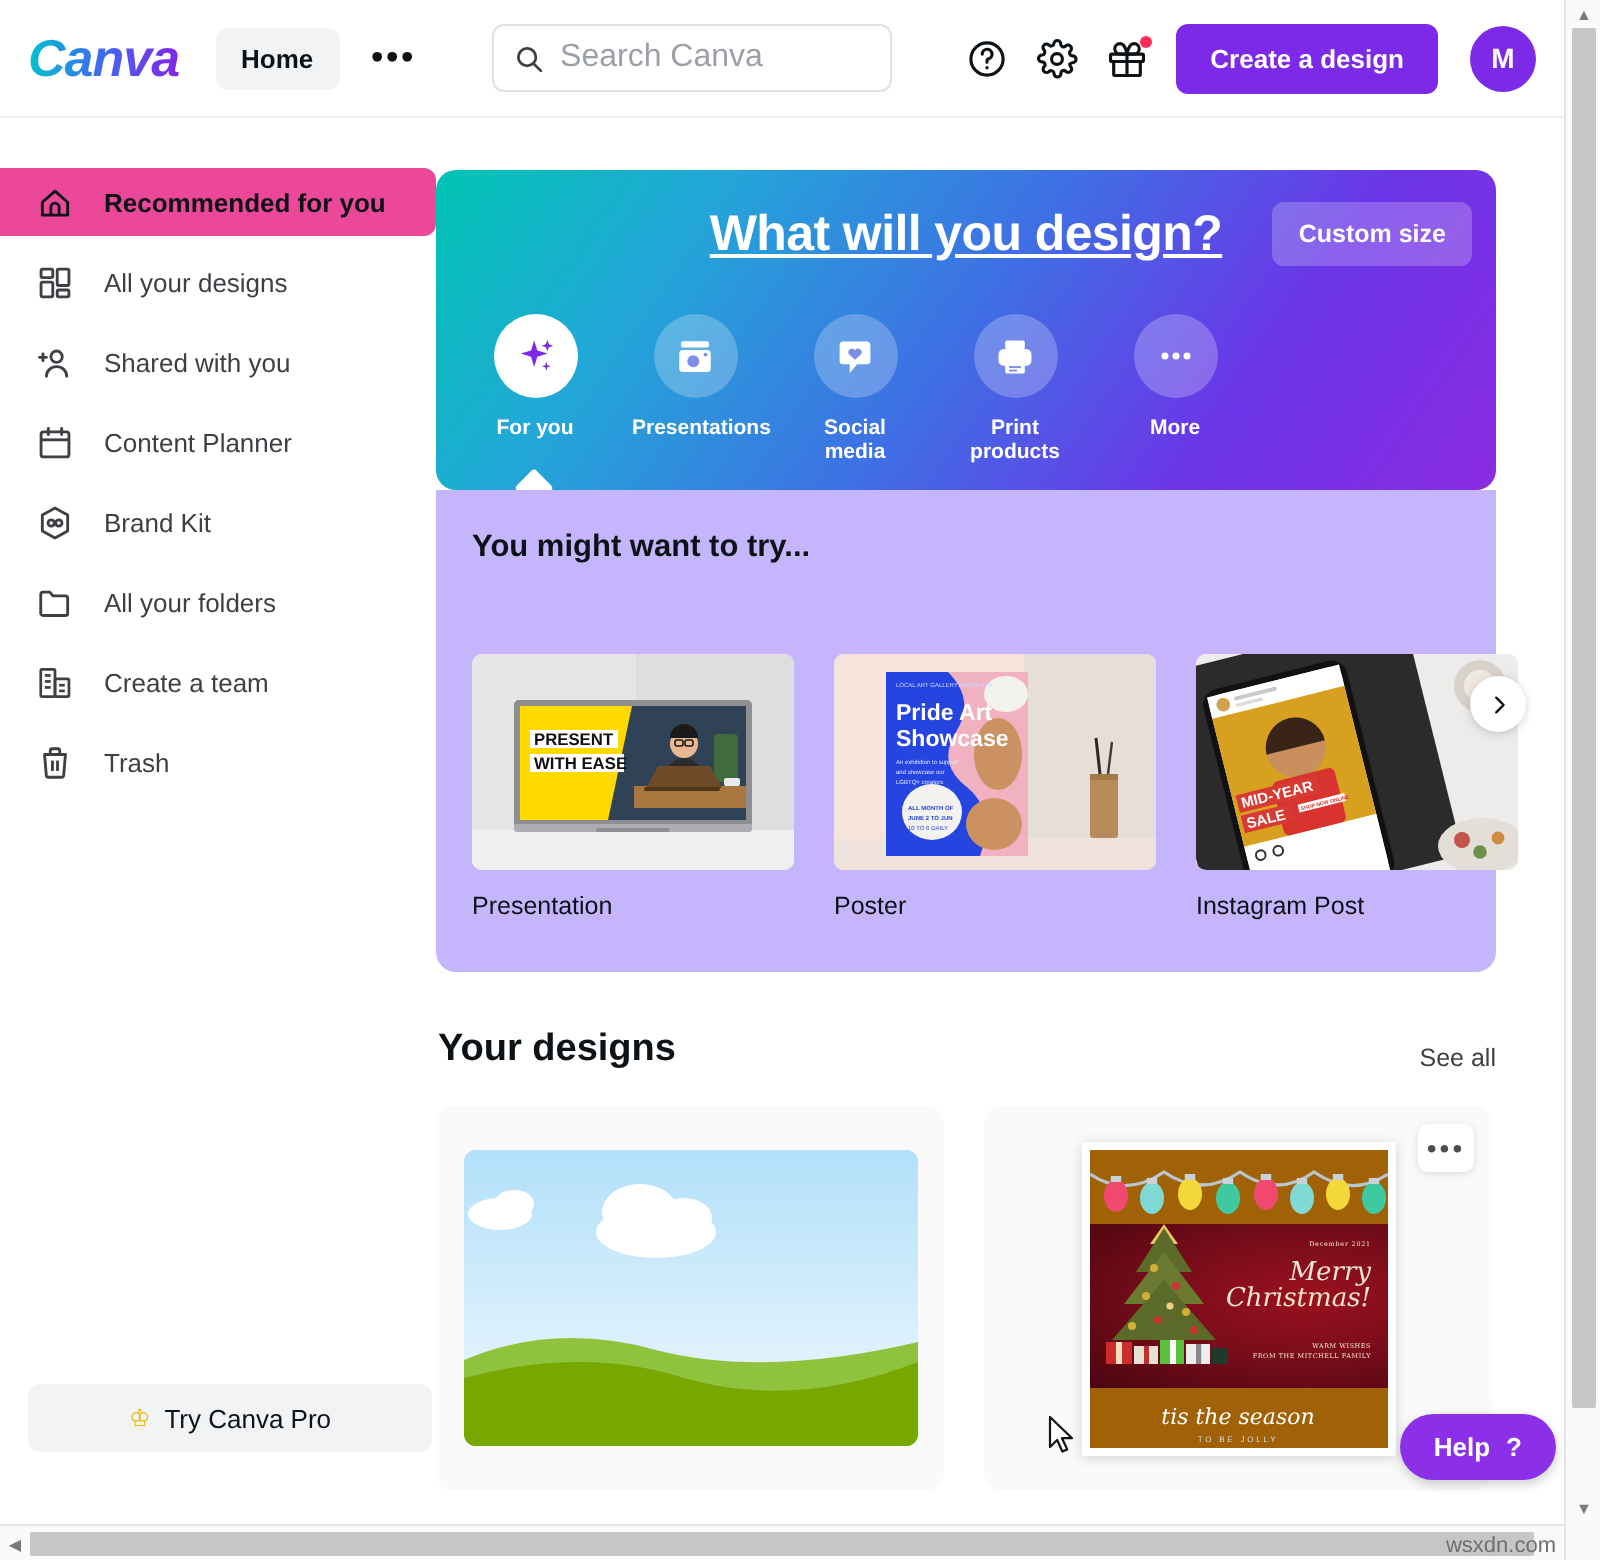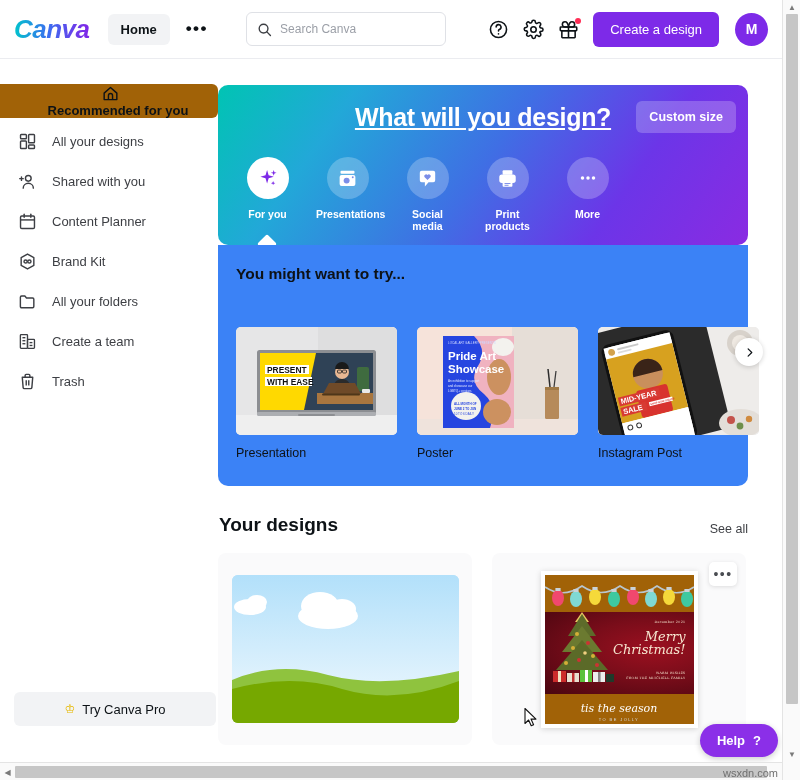--- a/index.html
+++ b/index.html
@@ -43,34 +43,34 @@
   }
   .search-wrap {
     margin-left: 28px;
     width: 200px; height: 34px;
     border: 1.5px solid #dfe1e6; border-radius: 6px;
     display: flex; align-items: center; padding: 0 10px;
     background: #fff; cursor: text;
   }
   .search-icon { width:15px; height:15px; flex:none; margin-right:8px; }
   .search-input {
-    border: none; outline: none; font-size: 12px;
+    border: none; outline: none; font-size: 16px;
     font-family: "Liberation Sans", sans-serif;
     color: #0d1216; width: 100%; background: transparent;
   }
   .search-input::placeholder { color: #9b9fa7; }
   .nav-right { margin-left: auto; display: flex; align-items: center; gap: 14px; }
   .icon-btn { width: 21px; height: 21px; cursor: pointer; position: relative; color:#0d1216; }
   .gift-dot {
     position: absolute; top: -1px; right: -2px;
     width: 6px; height: 6px; border-radius: 50%; background: #ff2d55;
   }
   .create-btn {
     background: #7d2ae8; color: #fff;
-    font-size: 13px; font-weight: 400;
+    font-size: 13px; font-weight: 700;
     padding: 10px 17px; border-radius: 6px;
     cursor: pointer; white-space: nowrap;
   }
   .avatar {
     width: 33px; height: 33px; border-radius: 50%;
     background: #7d2ae8; color: #fff;
     display: flex; align-items: center; justify-content: center;
     font-size: 14px; font-weight: 700; cursor: pointer;
     margin-left: 2px;
   }
@@ -80,21 +80,21 @@
     position: absolute; top: 59px; left: 0;
     width: 218px; height: 702px;
     background: #fff; padding-top: 25px;
     z-index: 12;
   }
   .side-item {
     display: flex; align-items: center;
     height: 34px; padding-left: 18px; margin-bottom: 6px;
     cursor: pointer; border-radius: 0 6px 6px 0;
   }
-  .side-item.active { background: #a16207; flex-direction: column; }
+  .side-item.active { background: #ec4899; }
   .side-icon { width: 19px; height: 19px; flex: none; margin-right: 15px; color:#0d1216; }
   .side-label { font-size: 13px; color: #3d3f44; }
   .side-item.active .side-label { font-weight: 700; color: #0d1216; }
   .pro-btn {
     position: absolute; bottom: 35px; left: 14px;
     width: 202px; height: 34px;
     background: #f2f3f5; border-radius: 6px;
     display: flex; align-items: center; justify-content: center;
     gap: 7px; cursor: pointer;
   }
@@ -142,21 +142,21 @@
   .cat-label { font-size: 10.5px; font-weight: 700; color: #fff; }
   .hero-notch {
     position: absolute; bottom: -6px; left: 42px;
     width: 14px; height: 14px; background: #fff;
     transform: rotate(45deg); border-radius: 2px;
   }
 
   
   .try-panel {
     width: 530px; margin-top: 0;
-    background: #3b82f6; border-radius: 0 0 10px 10px;
+    background: #c4b5fd; border-radius: 0 0 10px 10px;
     padding: 20px 18px 26px; position: relative;
   }
   .try-title { font-size: 15.5px; font-weight: 700; color: #0d1216; margin-bottom: 16px; }
   .try-row { display: flex; gap: 20px; }
   .try-card { width: 161px; cursor: pointer; }
   .try-thumb {
     width: 161px; height: 108px; border-radius: 5px;
     overflow: hidden; position: relative; background: #e9e9ea; margin-top: 28px;
   }
   .try-label { font-size: 12.5px; color: #0d1216; margin-top: 11px; }
@@ -221,21 +221,21 @@
   .xmas-jolly {
     position: absolute; bottom: 2px; left: 0; right: 0; text-align: center;
     color: #d6dce2; font-size: 4px; letter-spacing: 1.4px;
   }
   .tree { position:absolute; left: 4px; bottom: 8px; }
 
   .cursor-arrow { position: absolute; left: 522px; top: 706px; z-index: 30; }
 
   
   .help-bubble {
-    position: absolute; right: 22px; bottom: 23px;
+    position: absolute; right: 22px; bottom: 40px;
     background: #8b2fe8; color: #fff;
     border-radius: 19px; padding: 9px 17px;
     font-size: 13px; font-weight: 700;
     display: flex; align-items: center; gap: 8px;
     cursor: pointer; z-index: 40;
     box-shadow: 0 2px 6px rgba(0,0,0,0.2);
   }
 
   
   .vscroll {

